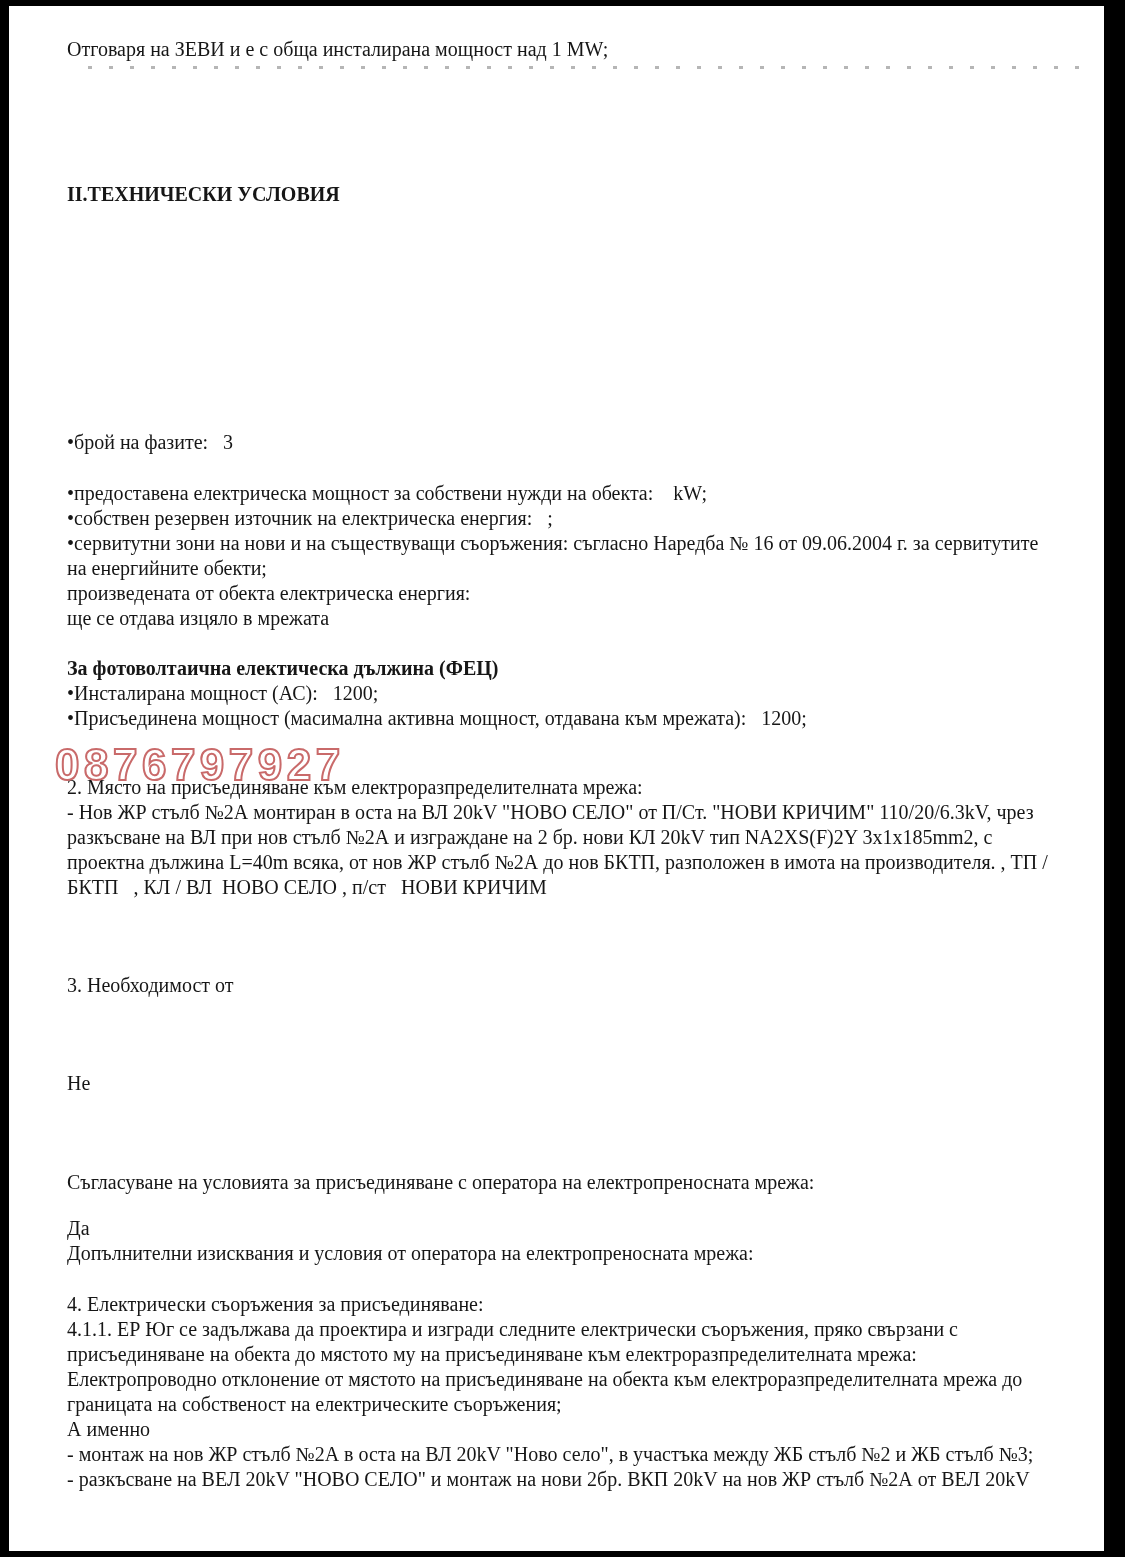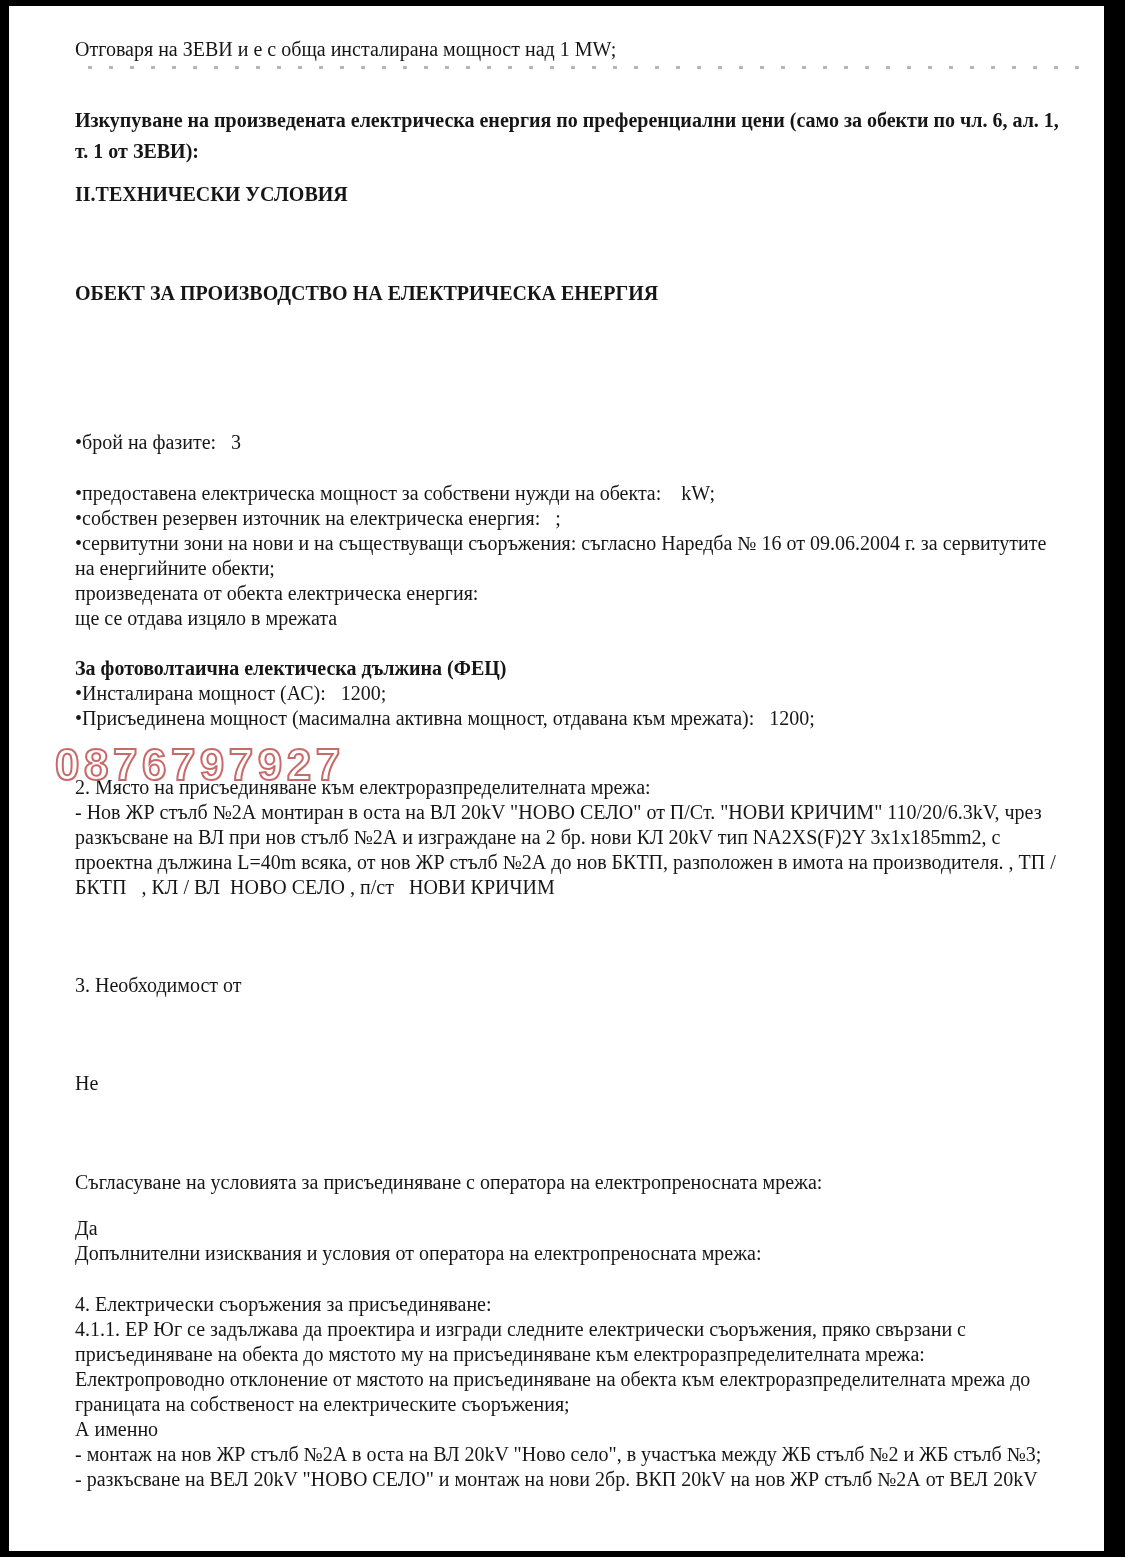--- a/index.html
+++ b/index.html
@@ -7,21 +7,21 @@
   .page{
     position:relative;
     width:1125px;height:1557px;
     background:#ffffff;
     overflow:hidden;
     font-family:"Liberation Serif","DejaVu Serif",serif;
     color:#161616;
   }
   .blk{
     position:absolute;
-    left:75px;
+    left:67px;
     font-size:20px;
     line-height:25px;
     white-space:pre;
   }
   .bold{font-weight:700;}
   .lh31{line-height:31px;}
   .frame{position:absolute;background:#000;}
   .frame-top{top:0;left:0;width:1125px;height:6px;}
   .frame-bottom{top:1551px;left:0;width:1125px;height:6px;}
   .frame-left{top:0;left:0;width:9px;height:1557px;}
@@ -50,24 +50,21 @@
 <div class="page">
 
   <div class="frame frame-top"></div>
   <div class="frame frame-left"></div>
   <div class="frame frame-right"></div>
   <div class="frame frame-bottom"></div>
 
   <div class="dash-row"></div>
 
   <div class="blk" style="top:37px">Отговаря на ЗЕВИ и е с обща инсталирана мощност над 1 MW;</div>
-  <div class="blk bold lh31" style="top:105px">Изкупуване на произведената електрическа енергия по преференциални цени (само за обекти по чл. 6, ал. 1,
-т. 1 от ЗЕВИ):</div>
   <div class="blk bold" style="top:182px">II.ТЕХНИЧЕСКИ УСЛОВИЯ</div>
-  <div class="blk bold" style="top:281px">ОБЕКТ ЗА ПРОИЗВОДСТВО НА ЕЛЕКТРИЧЕСКА ЕНЕРГИЯ</div>
   <div class="blk" style="top:430px">•брой на фазите:   3</div>
   <div class="blk" style="top:481px">•предоставена електрическа мощност за собствени нужди на обекта:    kW;
 •собствен резервен източник на електрическа енергия:   ;
 •сервитутни зони на нови и на съществуващи съоръжения: съгласно Наредба № 16 от 09.06.2004 г. за сервитутите
 на енергийните обекти;
 произведената от обекта електрическа енергия:
 ще се отдава изцяло в мрежата</div>
   <div class="blk bold" style="top:656px">За фотоволтаична електическа дължина (ФЕЦ)</div>
   <div class="blk" style="top:681px">•Инсталирана мощност (АС):   1200;
 •Присъединена мощност (масимална активна мощност, отдавана към мрежата):   1200;</div>

